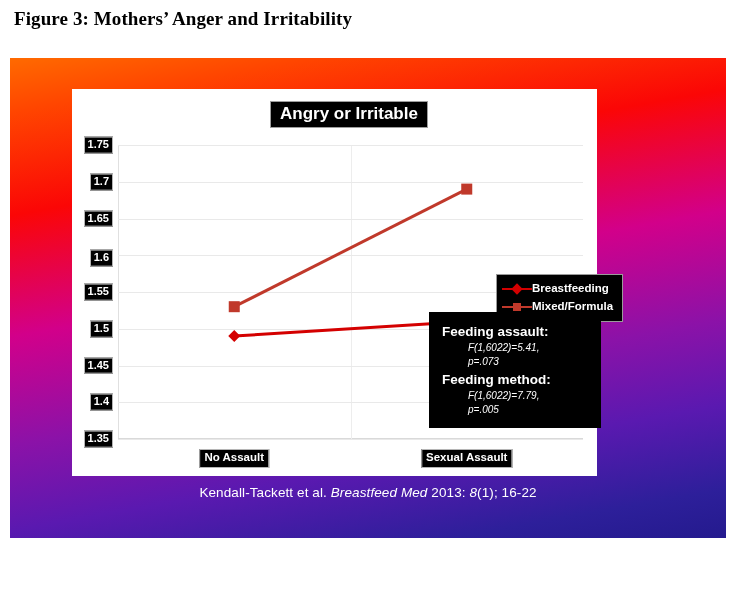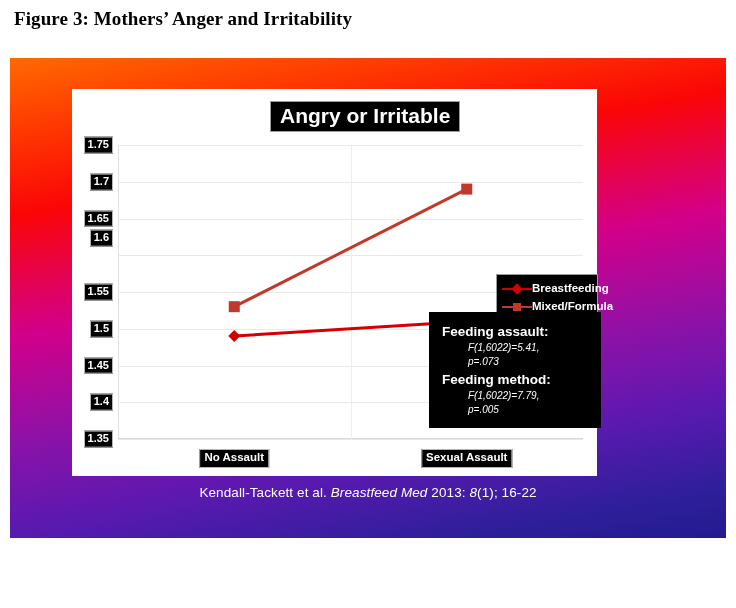--- a/index.html
+++ b/index.html
@@ -59,21 +59,21 @@
 
   
   #chart-title {
     position: absolute;
     left: 198px;
     top: 12px;
     padding: 3px 9px 4px 9px;
     background: #000000;
     border: 1px solid #9e9e9e;
     color: #ffffff;
-    font-size: 21px;
+    font-size: 17px;
     font-weight: bold;
     line-height: 1.05;
     white-space: nowrap;
   }
 
   
   #plot-area {
     position: absolute;
     left: 46px;
     top: 56px;
@@ -152,21 +152,21 @@
   }
 
   
   #legend-box {
     position: absolute;
     left: 424px;
     top: 185px;
     background: #000000;
     border: 1px solid #9a9a9a;
     padding: 5px 6px 5px 5px;
-    width: 102px;
+    width: 127px;
     box-sizing: border-box;
   }
   .legend-row {
     display: flex;
     align-items: center;
     height: 18px;
   }
   .legend-swatch {
     width: 30px;
     height: 14px;
@@ -259,21 +259,21 @@
           <div class="gridline" style="top: 147px;"></div>
           <div class="gridline" style="top: 183.75px;"></div>
           <div class="gridline" style="top: 220.5px;"></div>
           <div class="gridline" style="top: 257.25px;"></div>
           <div class="gridline" style="top: 294px;"></div>
         </div>
       <div id="ytick-layer">
           <div class="ytick" style="top: 0px;">1.75</div>
           <div class="ytick" style="top: 36.75px;">1.7</div>
           <div class="ytick" style="top: 73.5px;">1.65</div>
-          <div class="ytick" style="top: 93px; text-align: right;">1.6</div>
+          <div class="ytick" style="top: 113px; text-align: right;">1.6</div>
           <div class="ytick" style="top: 147px;">1.55</div>
           <div class="ytick" style="top: 183.75px;">1.5</div>
           <div class="ytick" style="top: 220.5px;">1.45</div>
           <div class="ytick" style="top: 257.25px;">1.4</div>
           <div class="ytick" style="top: 294px;">1.35</div>
         </div>
       <div id="xtick-layer">
           <div class="xtick" style="left: 116.25px;">No Assault</div>
           <div class="xtick" style="left: 348.75px;">Sexual Assault</div>
         </div>

